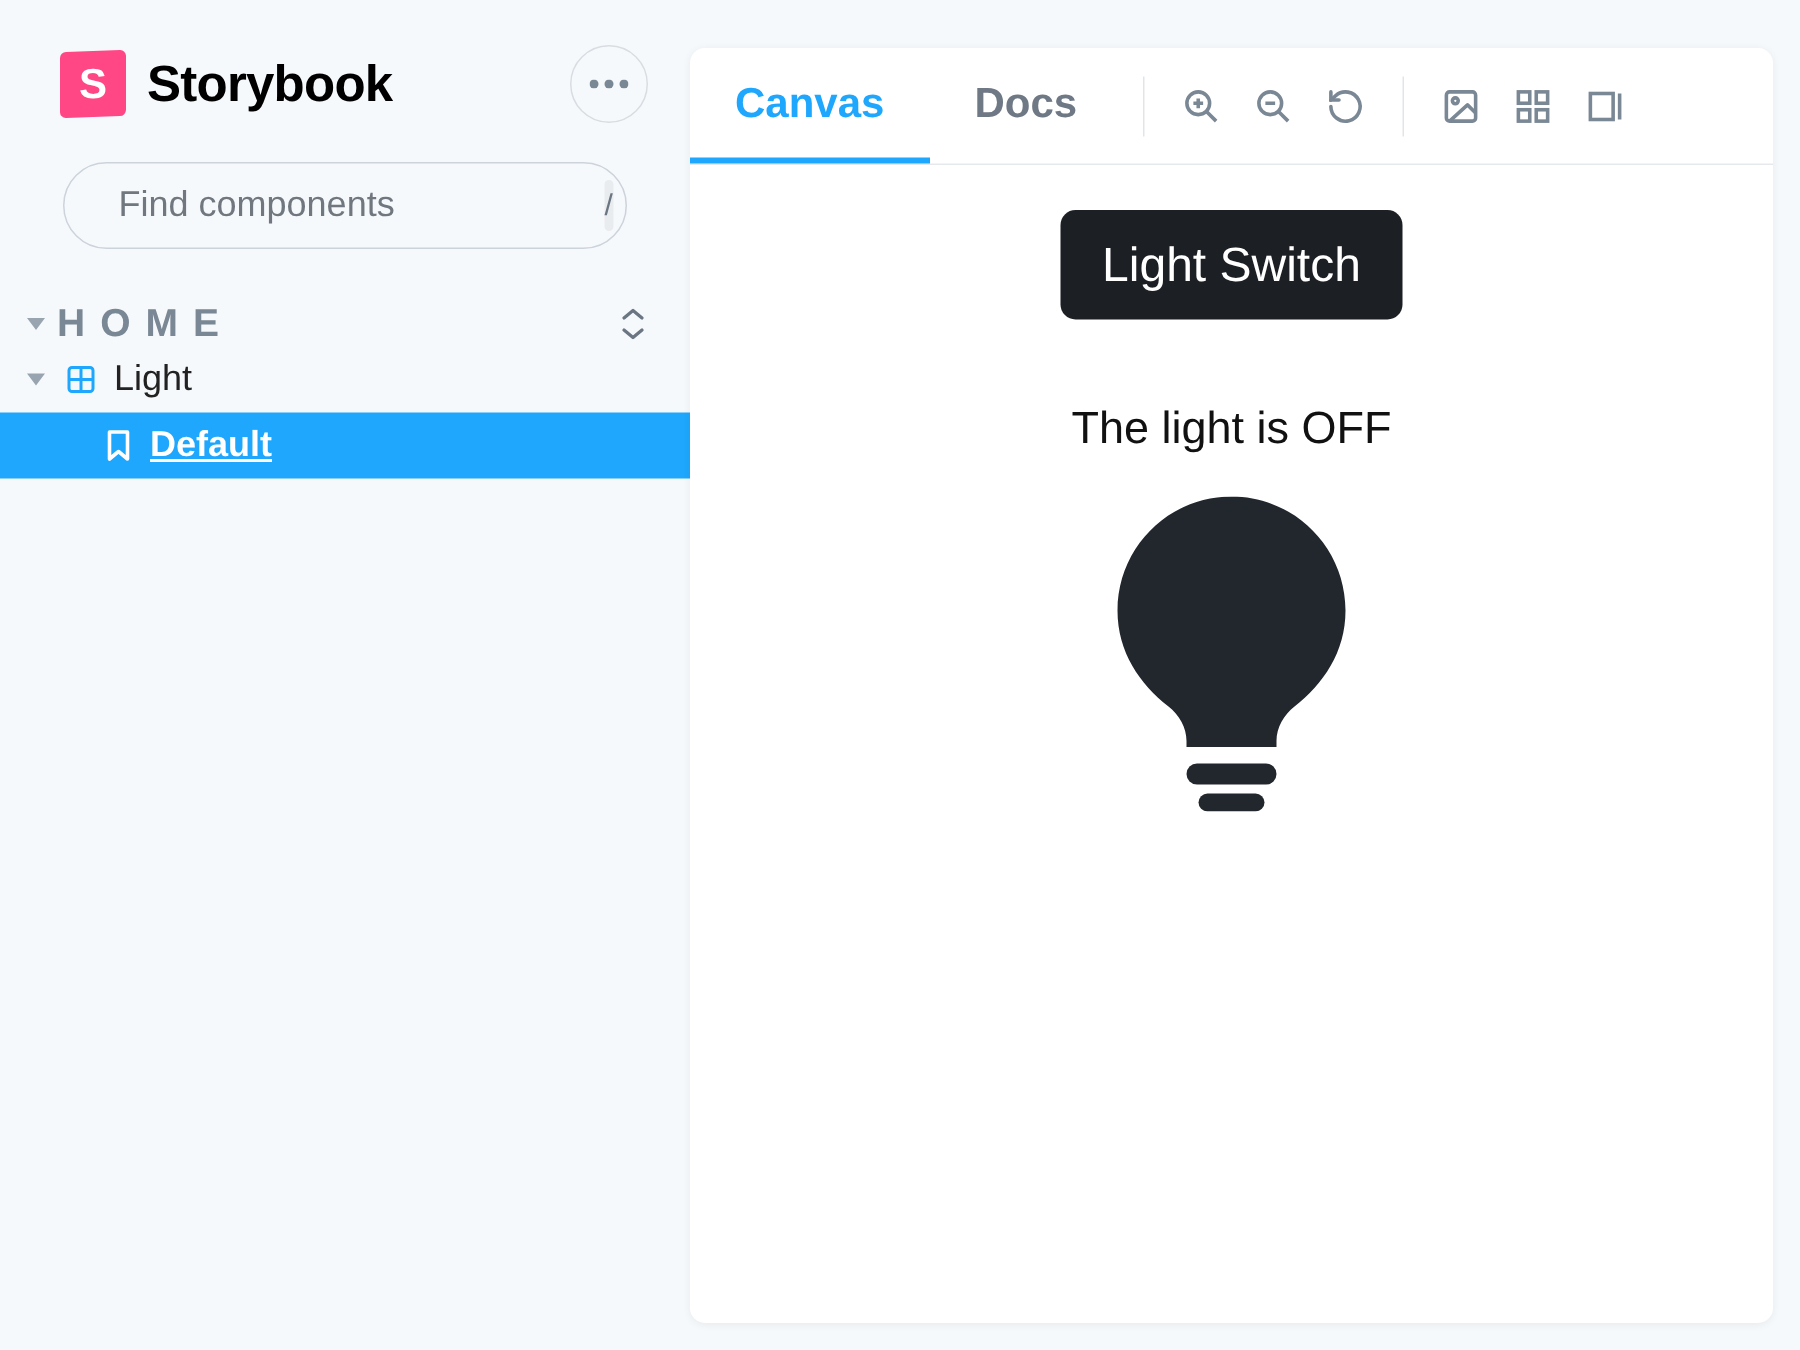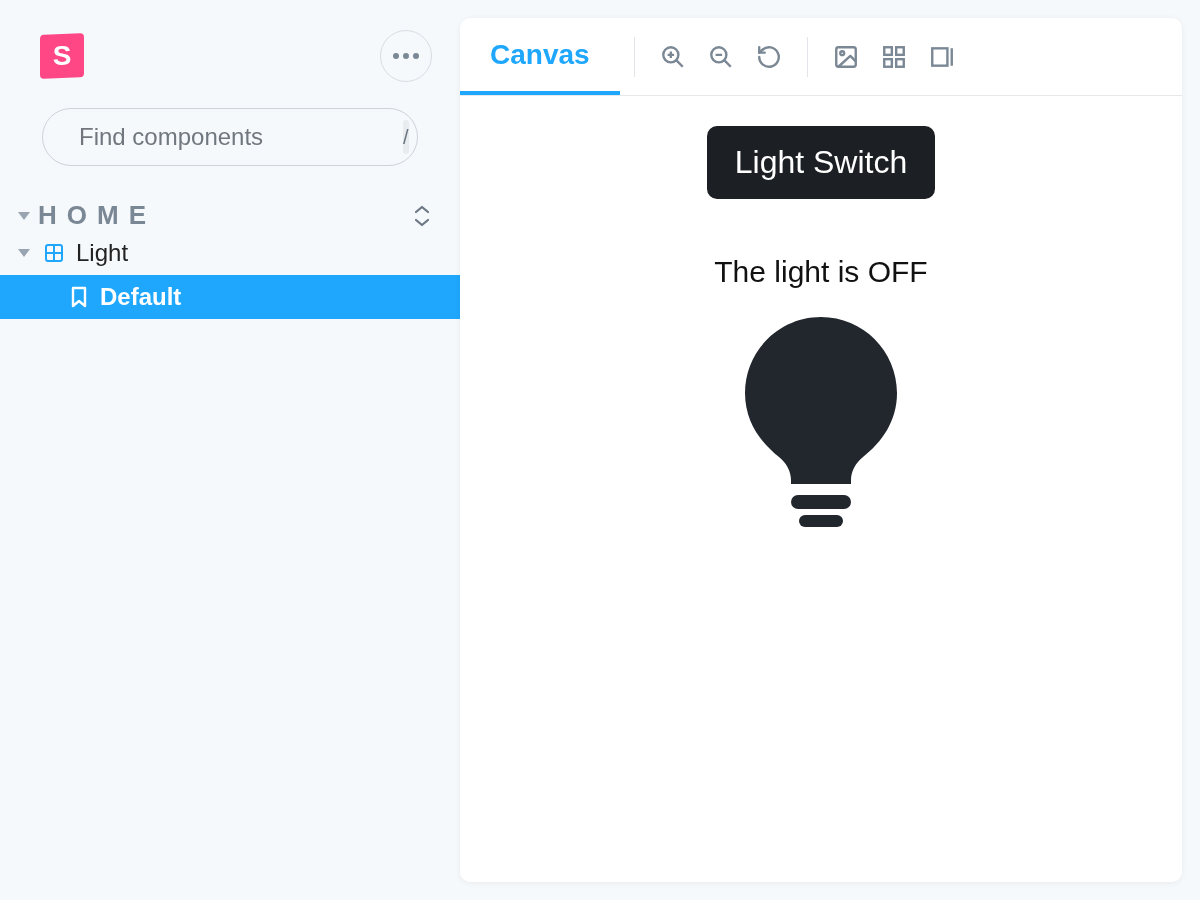--- a/index.html
+++ b/index.html
@@ -24,25 +24,25 @@
   .section-head { display: flex; align-items: center; justify-content: space-between; padding: 0 28px 0 18px; margin-top: 34px; color: #7a8794; }
   .section-left { display: flex; align-items: center; gap: 8px; }
   .caret { width: 0; height: 0; border-left: 6px solid transparent; border-right: 6px solid transparent; border-top: 8px solid #98a4b0; }
   .section-title { font-size: 26px; font-weight: 800; letter-spacing: 10px; color: #7a8794; }
   .collapse-ic { color: #6b7683; }
 
   .tree { margin-top: 0; }
   .tree-row { display: flex; align-items: center; height: 44px; gap: 12px; padding-left: 18px; font-size: 24px; color: #222; cursor: pointer; }
   .tree-row .caret { margin-right: 2px; }
   .comp-ic { color: #1ea7fd; display: inline-flex; }
-  .tree-row.story { padding-left: 70px; background: #1ea7fd; color: #fff; font-weight: 700; }
+  .tree-row.story { padding-left: 70px; background: #1ea7fd; color: #fff; font-weight: 700; text-decoration: underline; }
   .story-ic { color: #fff; display: inline-flex; }
 
   
-  .main { flex: 1; padding: 18px 18px 18px 0; }
+  .main { flex: 1; padding: 18px 18px 18px 0; margin-top: 14px; }
   .panel { background: #fff; border-radius: 10px; box-shadow: 0 1px 6px rgba(0,0,0,0.06); height: 100%; display: flex; flex-direction: column; overflow: hidden; }
   .toolbar { display: flex; align-items: center; height: 78px; border-bottom: 1px solid #e6e9ec; padding: 0 18px 0 0; }
   .tabs { display: flex; align-items: stretch; height: 100%; }
   .tab { display: flex; align-items: center; padding: 0 30px; font-size: 28px; font-weight: 700; color: #6f7885; cursor: pointer; border-bottom: 4px solid transparent; }
   .tab.active { color: #1ea7fd; border-bottom-color: #1ea7fd; }
   .divider { width: 1px; height: 40px; background: #e1e5ea; margin: 0 14px; }
   .tool-btn { width: 48px; height: 48px; display: flex; align-items: center; justify-content: center; color: #7a8794; border-radius: 6px; cursor: pointer; }
 
   .canvas { flex: 1; padding: 30px 28px; }
   .switch-btn { display: block; margin: 0 auto; background: #1c1f23; color: #fff; border: none; border-radius: 10px; font-size: 32px; font-weight: 500; padding: 18px 28px; cursor: pointer; text-align: center; }
@@ -50,20 +50,21 @@
   .status-text { font-size: 30px; color: #111; }
   .bulb { color: #22272e; }
 </style>
 </head>
 <body>
 
 <aside class="sidebar">
   <div class="sb-header">
     <div class="brand">
       <div class="brand-logo"></div>
+      <div class="brand-name">Storybook</div>
     </div>
     <button class="more-btn">
       <svg width="26" height="6" viewBox="0 0 26 6" fill="currentColor">
           <circle cx="3" cy="3" r="3"></circle>
           <circle cx="13" cy="3" r="3"></circle>
           <circle cx="23" cy="3" r="3"></circle>
         </svg>
     </button>
   </div>
 
@@ -111,20 +112,23 @@
     </div>
   </div>
 </aside>
 
 <main class="main">
   <div class="panel">
     <div class="toolbar">
       <div class="tabs">
         <div class="tab active">
             <span>Canvas</span>
+          </div>
+        <div class="tab">
+            <span>Docs</span>
           </div>
       </div>
       <div class="divider"></div>
       <div class="tool-btn">
         <svg width="26" height="26" viewBox="0 0 24 24" fill="none" stroke="currentColor" stroke-width="2.2">
             <circle cx="10" cy="10" r="7"></circle>
             <line x1="21" y1="21" x2="15.2" y2="15.2"></line>
             <line x1="7" y1="10" x2="13" y2="10"></line>
             <line x1="10" y1="7" x2="10" y2="13"></line>
           </svg>

